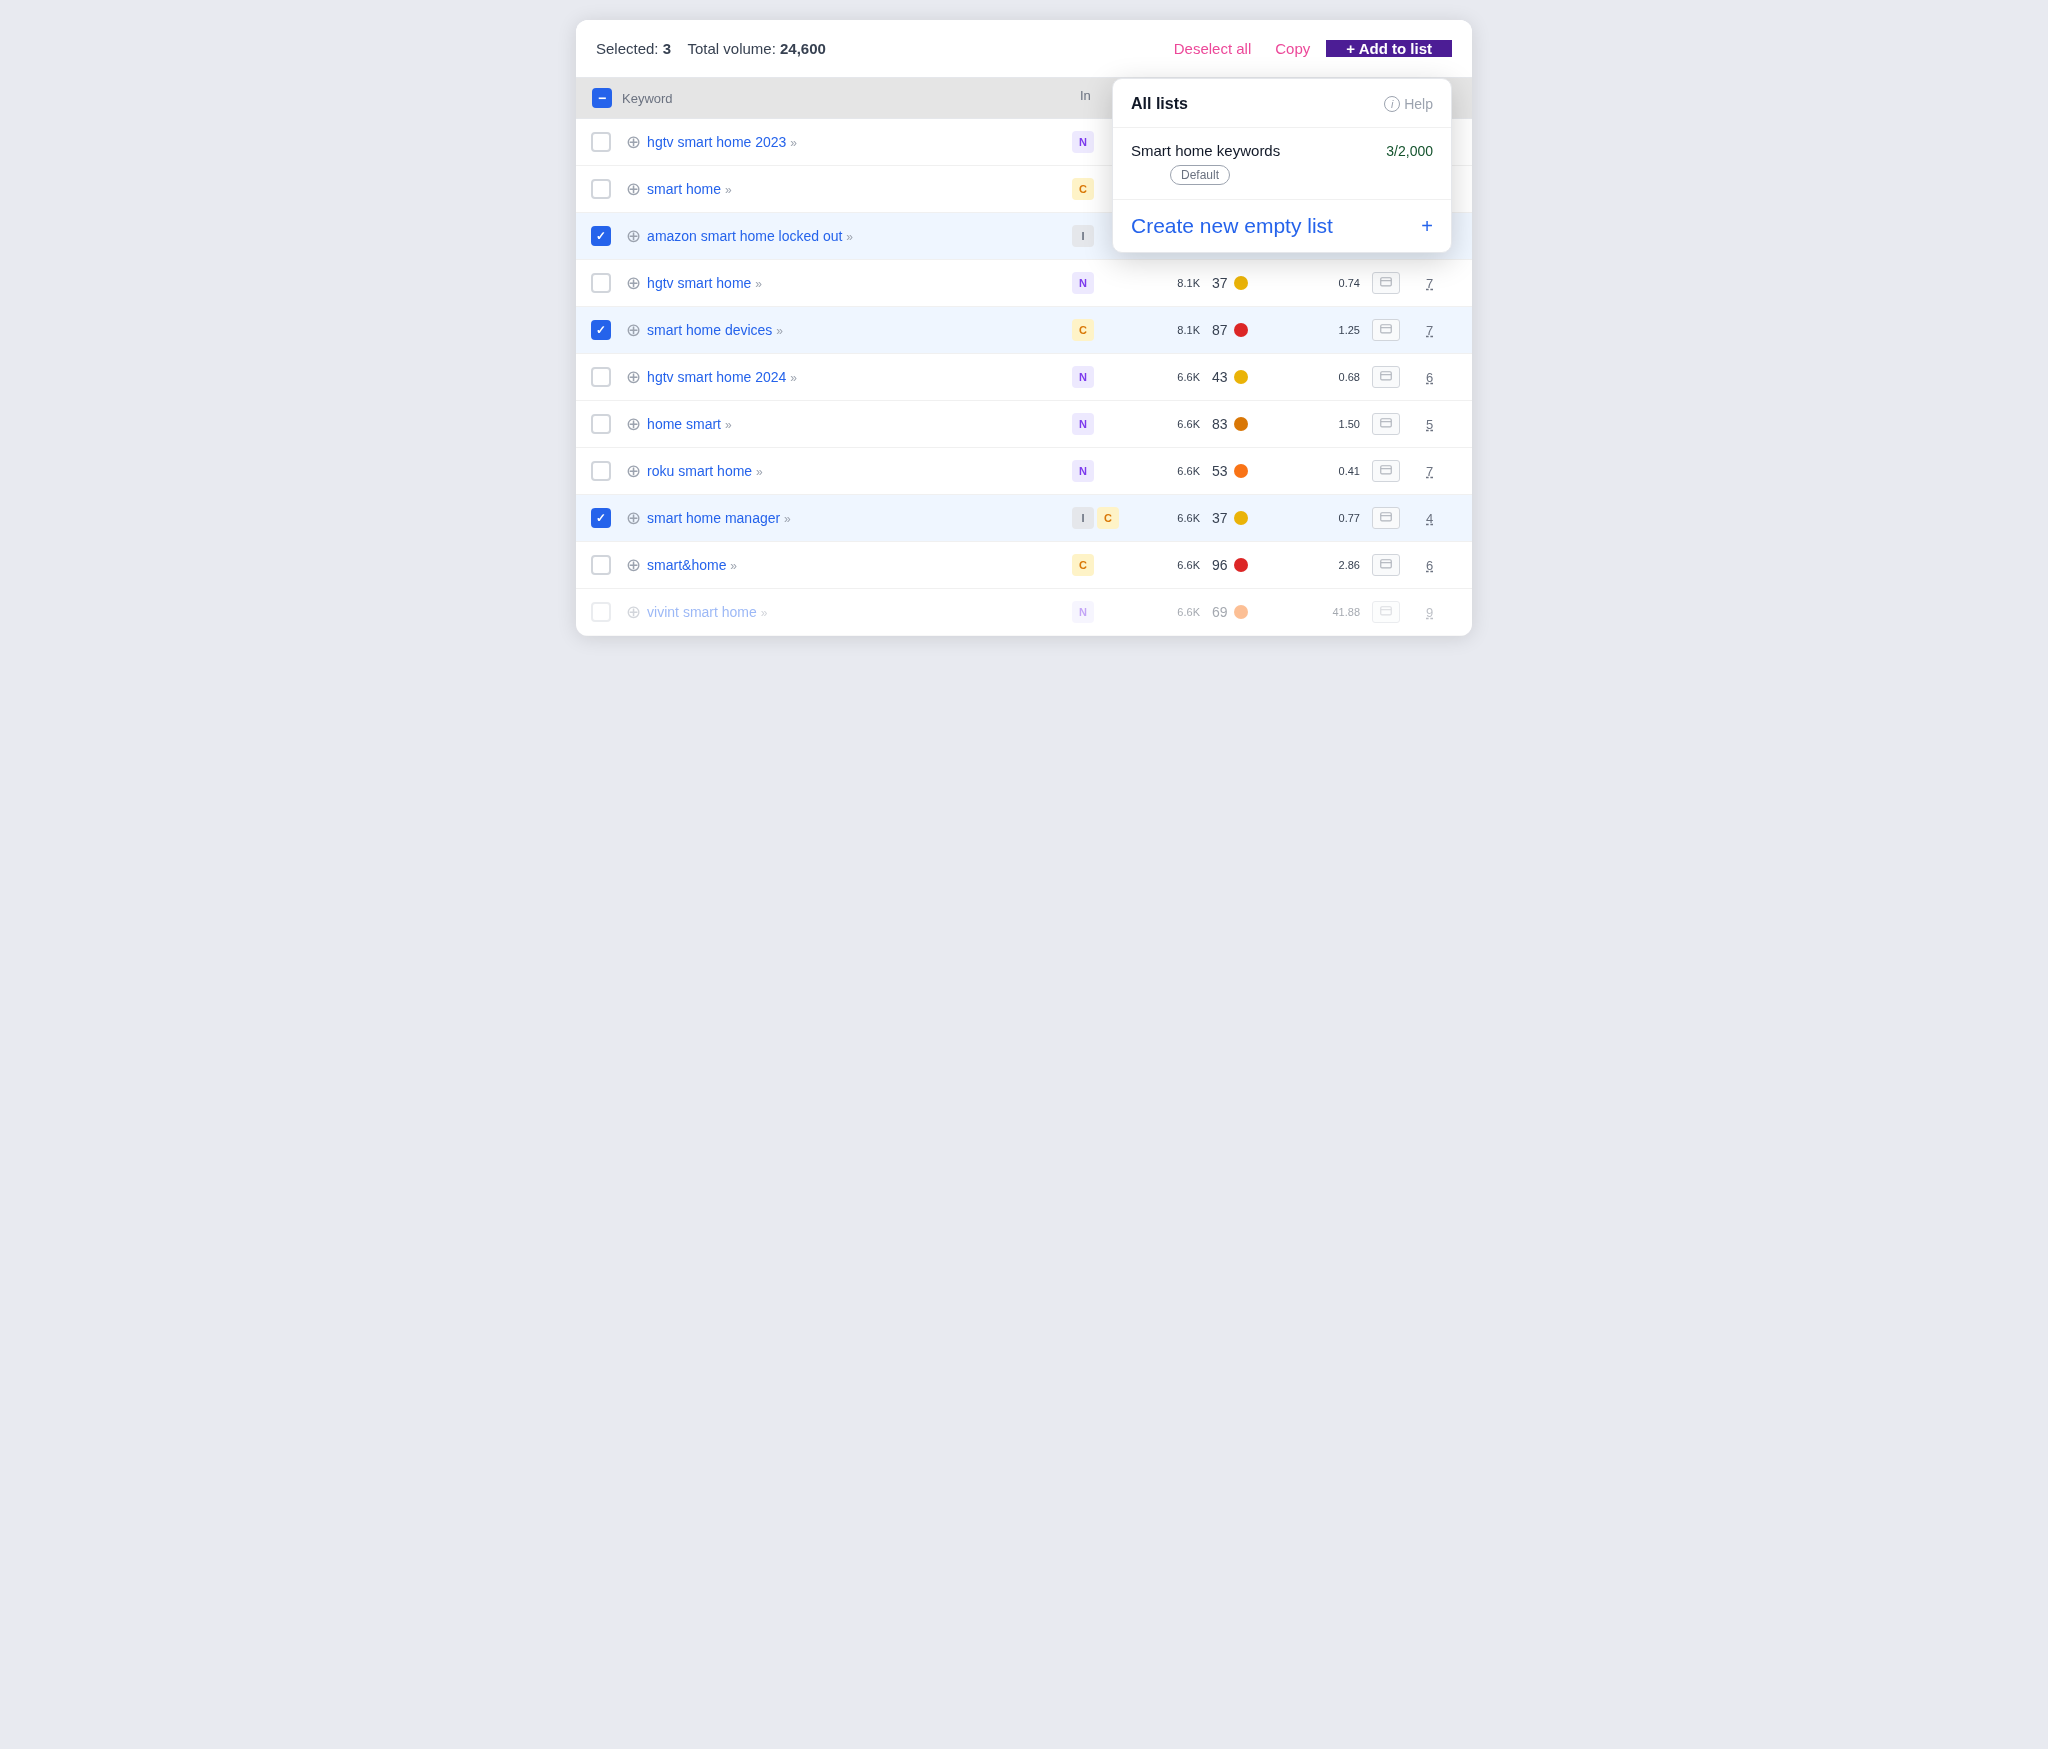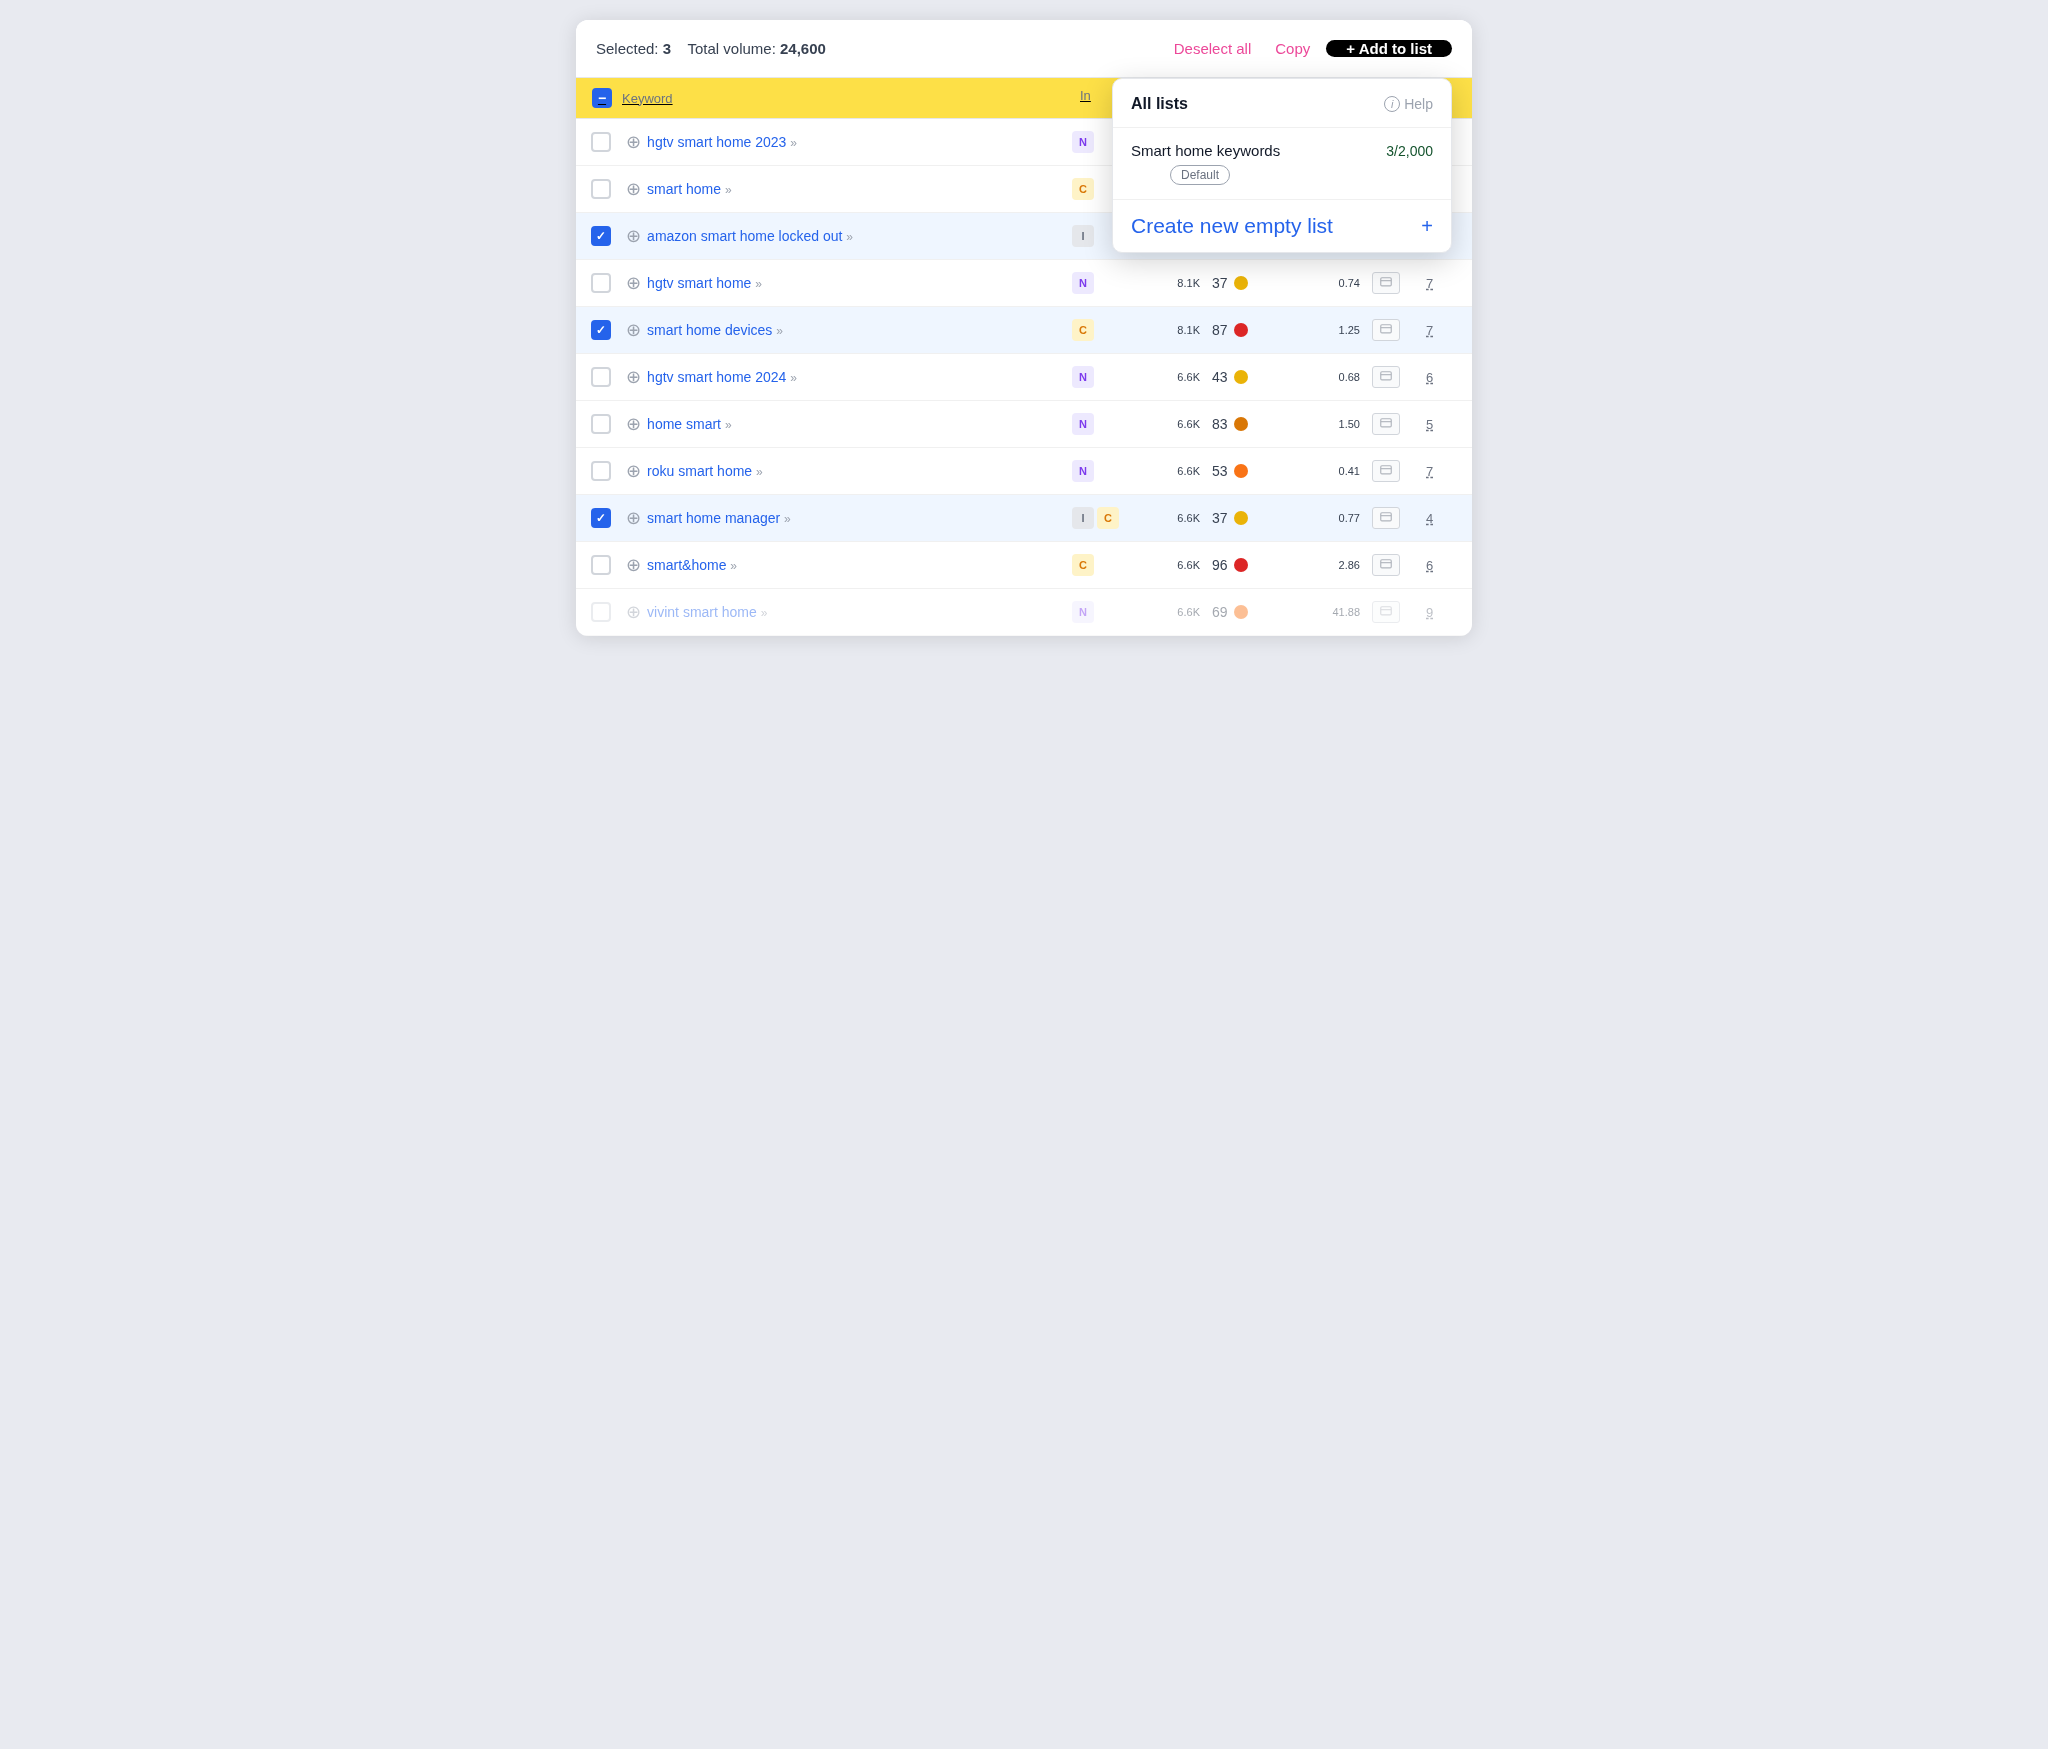--- a/index.html
+++ b/index.html
@@ -40,40 +40,39 @@
     .deselect-btn, .copy-btn {
       background: none;
       border: none;
       color: #ec4899;
       font-size: 15px;
       font-weight: 500;
       cursor: pointer;
       padding: 4px 8px;
     }
     .add-to-list-btn {
-      background: #000000;
+      background: #4c1d95;
       color: #fff;
       border: none;
-      border-radius: 16px;
+      border-radius: 0;
       padding: 0 20px;
       font-size: 15px;
       font-weight: 600;
       cursor: pointer;
       display: flex;
       align-items: center;
       gap: 6px;
     }
     
     .table-header {
       display: grid;
       grid-template-columns: 50px 1fr 60px 80px 80px 80px 50px 50px;
-      background: #fde047;
+      background: #e5e5e5;
       padding: 10px 0;
       border-bottom: 1px solid #e5e7eb;
-      text-decoration: underline;
     }
     .col-header {
       font-size: 13px;
       color: #6b7280;
       font-weight: 500;
       padding: 0 8px;
     }
     .col-header.kw { grid-column: 1/3; padding-left: 16px; display: flex; align-items: center; gap: 10px; }
     
     .table-row {

